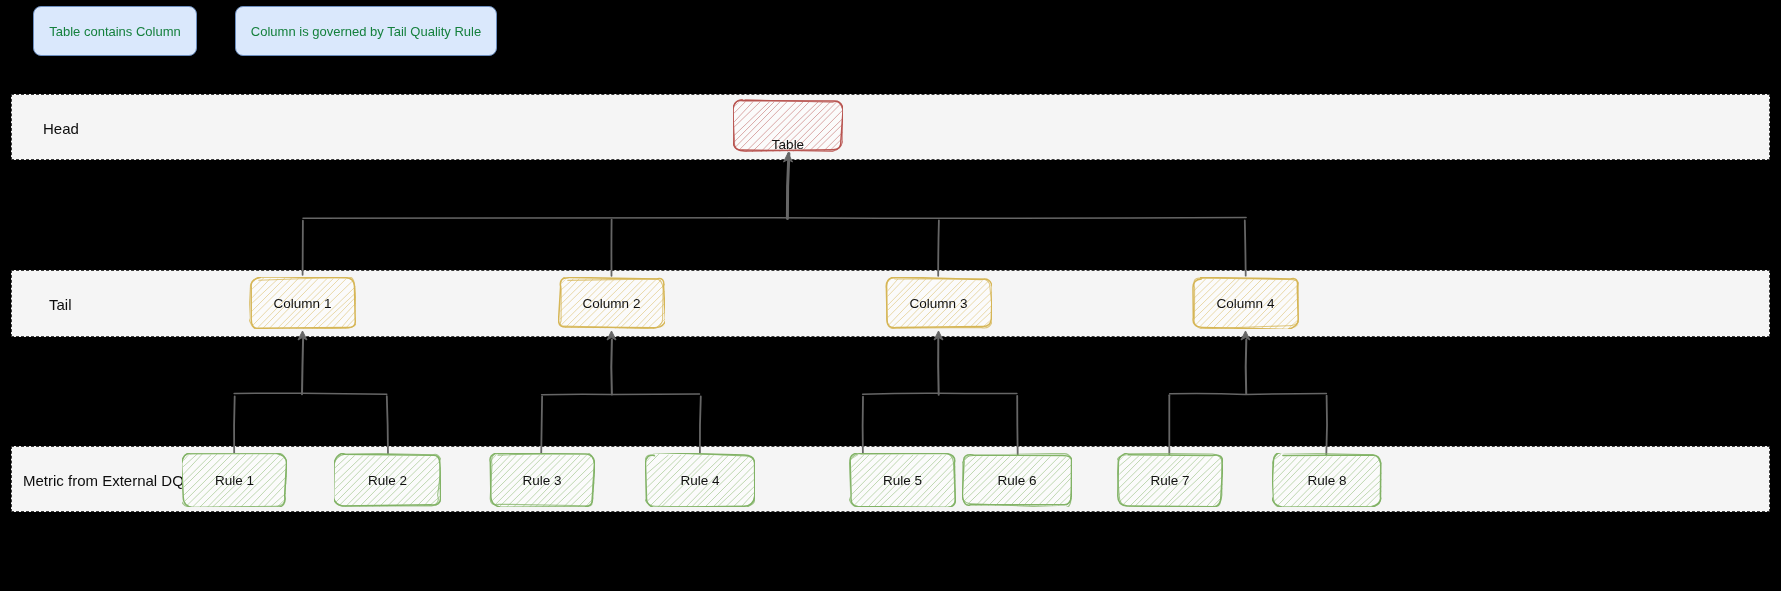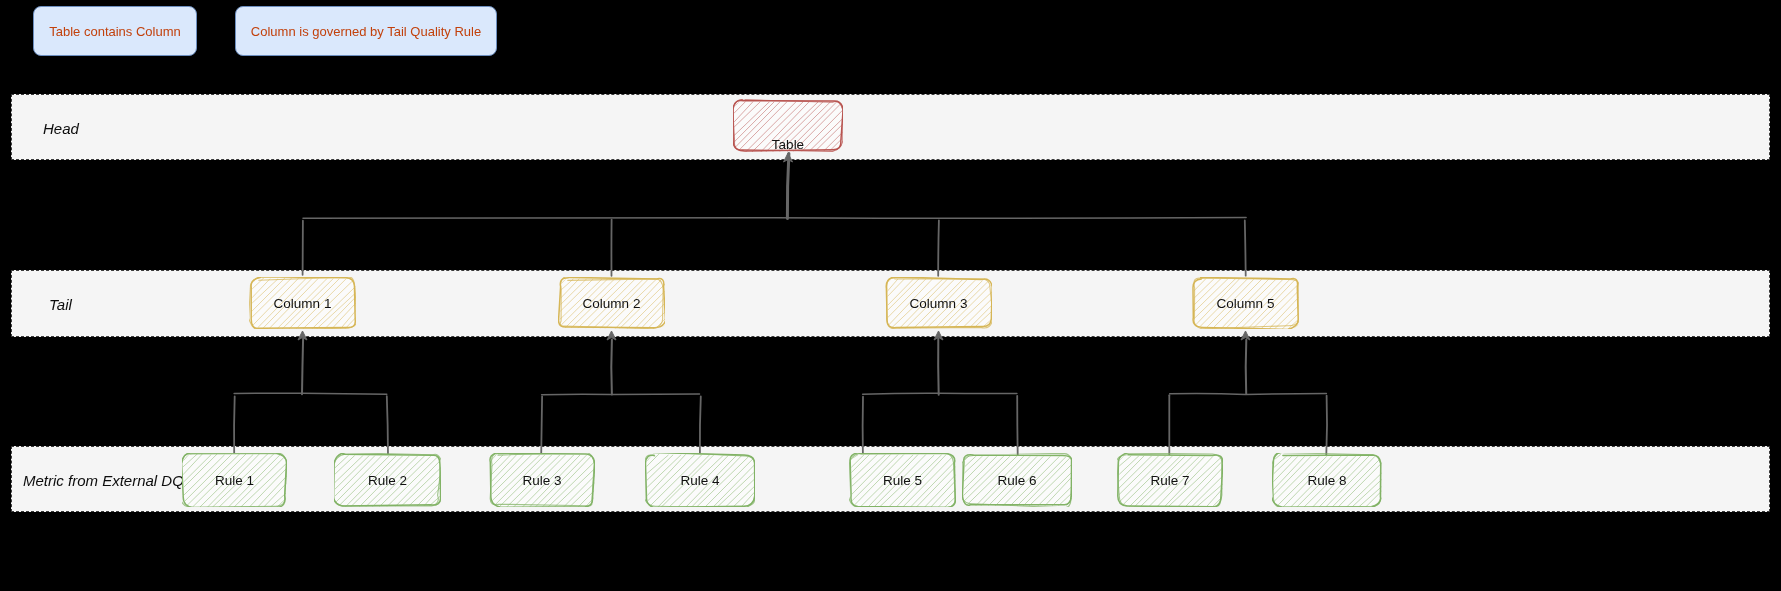--- a/index.html
+++ b/index.html
@@ -11,34 +11,33 @@
   #canvas{position:absolute;inset:0;width:1781px;height:591px;}
   .svg-layer{position:absolute;left:0;top:0;width:1781px;height:591px;pointer-events:none;}
 
   
   .legend-box{
     position:absolute;
     background:#dae8fc;
     border:1px solid #6c8ebf;
     border-radius:8px;
     display:flex;align-items:center;justify-content:center;
-    font-size:13px;color:#c2410c;
+    font-size:13px;color:#15803d;
     box-sizing:border-box;
   }
 
   
   .band{
     position:absolute;
     background:#f5f5f5;
     border:1.5px dashed #3b3b3b;
     box-sizing:border-box;
   }
   .band-label{
     position:absolute;
-    font-style:italic;
     font-size:15px;
     color:#0d0d0d;
     white-space:nowrap;
   }
 
   
   .node{
     position:absolute;
     box-sizing:border-box;
     display:flex;align-items:center;justify-content:center;
@@ -275,21 +274,21 @@
           <line x1="68.0" y1="50.9" x2="107.0" y2="11.4" stroke="#d6b656" stroke-width="0.9" stroke-linecap="round" opacity="0.55"></line>
           <line x1="74.8" y1="52.2" x2="107.0" y2="17.9" stroke="#d6b656" stroke-width="0.9" stroke-linecap="round" opacity="0.55"></line>
           <line x1="81.4" y1="51.0" x2="107.0" y2="26.4" stroke="#d6b656" stroke-width="0.9" stroke-linecap="round" opacity="0.55"></line>
           <line x1="89.0" y1="51.2" x2="107.0" y2="34.2" stroke="#d6b656" stroke-width="0.9" stroke-linecap="round" opacity="0.55"></line>
           <line x1="94.1" y1="51.8" x2="107.0" y2="40.0" stroke="#d6b656" stroke-width="0.9" stroke-linecap="round" opacity="0.55"></line>
           <line x1="100.9" y1="52.0" x2="107.0" y2="45.1" stroke="#d6b656" stroke-width="0.9" stroke-linecap="round" opacity="0.55"></line>
         </g>
         <path d="M 7.7,-0.5 L 97.3,0.9 Q 105.9,-1.5 104.3,9.2 L 105.2,41.7 Q 105.0,49.1 94.6,51.4 L 10.0,49.4 Q -1.4,49.1 0.3,39.6 L 0.0,9.5 Q -0.0,1.6 8.3,0.9" transform="translate(1,1)" fill="none" stroke="#d6b656" stroke-width="1.5" stroke-linecap="round" stroke-linejoin="round"></path>
         <path d="M 10.0,-0.1 L 94.5,1.4 Q 106.7,1.1 105.8,7.3 L 105.9,43.2 Q 102.7,48.0 94.4,47.7 L 9.1,50.9 Q -0.6,48.0 1.5,40.0 L 1.6,9.7 Q -1.6,-1.9 9.6,0.5" transform="translate(1,1)" fill="none" stroke="#d6b656" stroke-width="1.1" stroke-linecap="round" stroke-linejoin="round" opacity="0.75"></path>
       </svg>
-      <span class="node-label">Column 5</span>
+      <span class="node-label">Column 4</span>
     </div>
     <div class="node" style="left: 182px; top: 453px; width: 105px; height: 54px;">
       <svg class="node-svg" viewBox="0 0 105 54" xmlns="http://www.w3.org/2000/svg">
         <defs>
           <clipPath id="clip-rules-0">
             <path d="M 8.7,-1.2 L 92.8,-0.9 Q 104.5,1.6 103.4,10.4 L 101.7,41.8 Q 103.7,53.2 93.1,53.3 L 9.7,53.6 Q -0.4,52.1 0.2,41.7 L -1.4,9.6 Q -0.2,-1.4 8.7,-1.0" transform="translate(1,1)"></path>
           </clipPath>
         </defs>
         <path d="M 8.7,-1.2 L 92.8,-0.9 Q 104.5,1.6 103.4,10.4 L 101.7,41.8 Q 103.7,53.2 93.1,53.3 L 9.7,53.6 Q -0.4,52.1 0.2,41.7 L -1.4,9.6 Q -0.2,-1.4 8.7,-1.0" transform="translate(1,1)" fill="#fbfbfb"></path>
         <g clip-path="url(#clip-rules-0)" transform="translate(1,1)">

